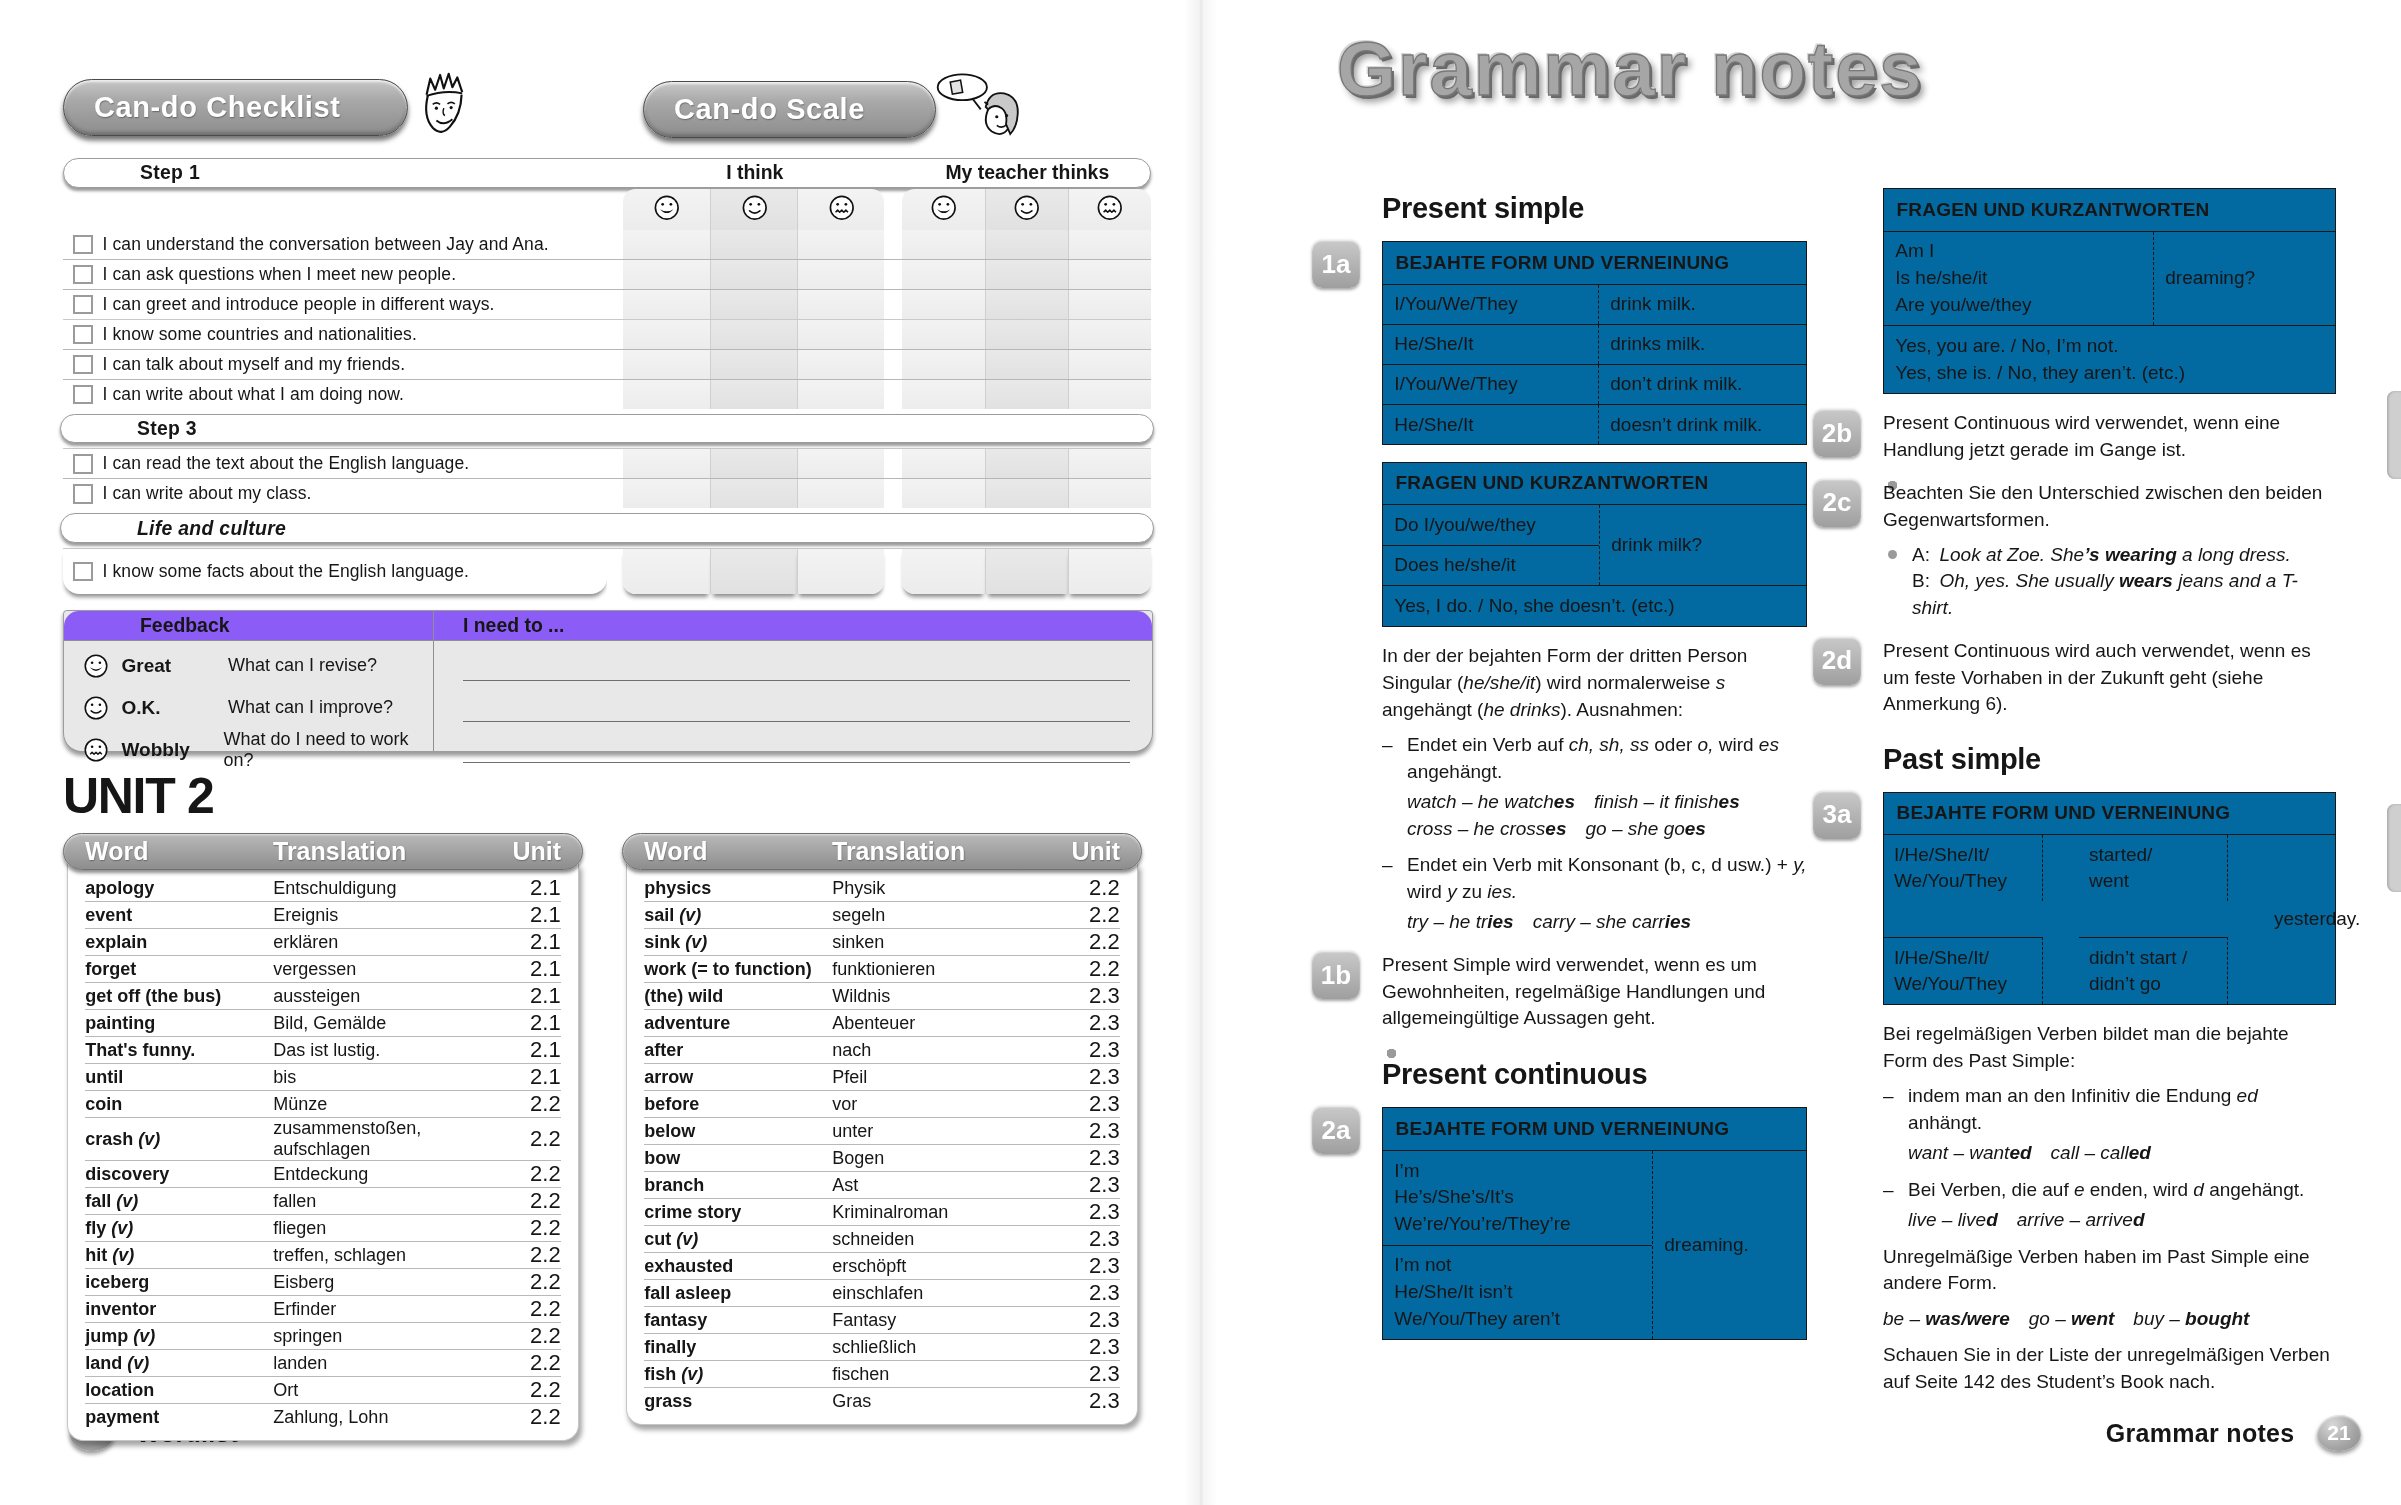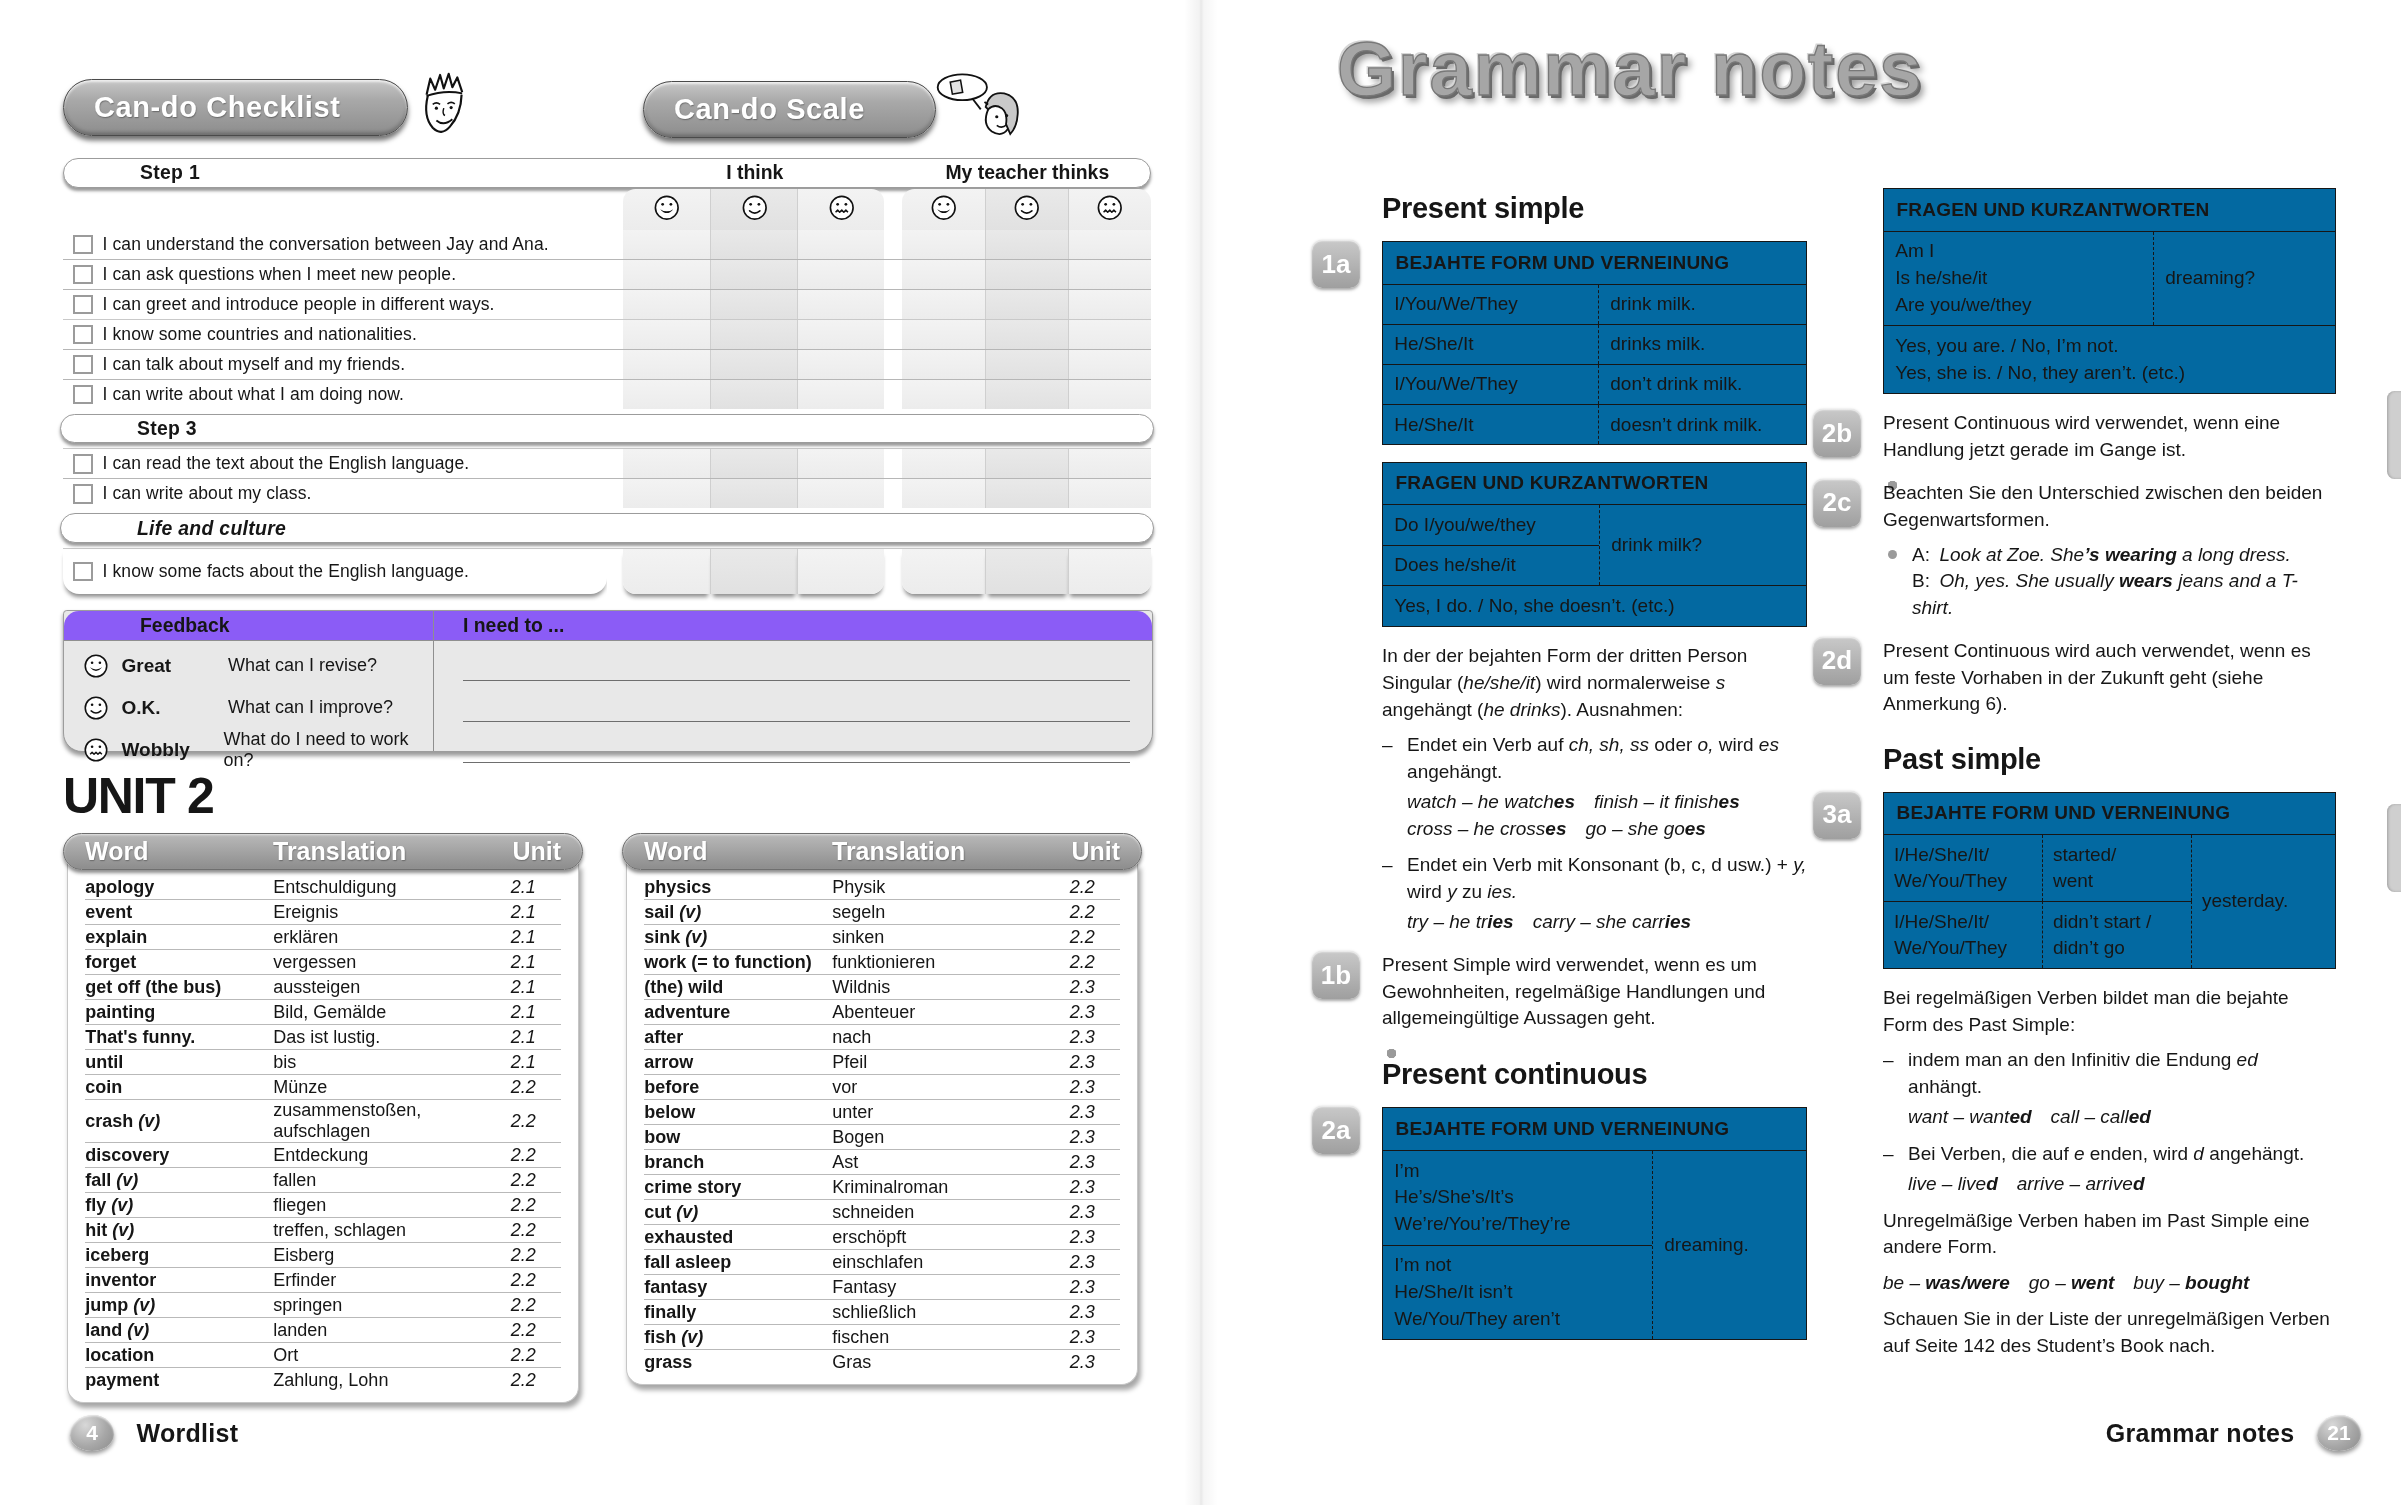--- a/index.html
+++ b/index.html
@@ -83,21 +83,21 @@
            display:grid;grid-template-columns:188px 1fr 56px;align-items:center;padding:0 21px;position:relative;z-index:2;}
   .wl-head span{color:#fff;font-size:25px;font-weight:bold;text-shadow:0.6px 1.3px 1.3px rgba(0,0,0,.3);}
   .wl-head .u{text-align:right;}
   .wl-body{background:#fff;border:1.6px solid #c6c6c6;border-top:none;border-radius:0 0 16.3px 16.3px;
            box-shadow:2.5px 4.4px 5px rgba(0,0,0,.35);margin:-6.3px 3.8px 0 3.8px;padding:11.3px 17.5px 10px 17.5px;position:relative;z-index:1;}
   .wl-row{display:grid;grid-template-columns:188px 1fr 50px;align-items:center;min-height:24px;border-bottom:1.3px solid #b9b9b9;}
   .wl-row:last-child{border-bottom:none;}
   .wl-w{font-size:18px;font-weight:bold;}
   .wl-w i{font-weight:bold;}
   .wl-t{font-size:18px;}
-  .wl-u{font-size:18px;font-style:italic;}
+  .wl-u{font-size:22px;text-align:right;}
 
   
   .ftr{position:absolute;top:1415px;display:flex;align-items:center;gap:22.5px;}
   .ftr-l{left:70px;}
   .ftr-r{right:41px;}
   .pebble{width:44px;height:36px;border-radius:52% 48% 50% 50% / 56% 54% 46% 44%;
           background:radial-gradient(circle at 35% 28%,#d8d8d8,#a7a7a7 55%,#8a8a8a 100%);
           box-shadow:0 3.1px 4.4px rgba(0,0,0,.4), inset 0 1.3px 1.9px rgba(255,255,255,.7);
           display:grid;place-items:center;color:#fff;font-size:21px;font-weight:bold;}
   .ftr-label{font-size:25px;font-weight:bold;letter-spacing:0.3px;}
@@ -118,21 +118,21 @@
   .gt1-row .p{padding:6.3px 11.3px;}
   .fr{display:grid;grid-template-columns:216px 1fr;}
   .fr .q1{padding:6.3px 11.3px;border-bottom:1.6px solid #161616;}
   .fr .q2{padding:6.3px 11.3px;}
   .fr .pred{grid-column:2;grid-row:1/span 2;border-left:1.3px dashed #161616;display:flex;align-items:center;padding:0 11.3px;}
   .gt-ans{border-top:1.9px solid #161616;padding:6.9px 11.3px;}
   .pcg{display:grid;grid-template-columns:269px 1fr;}
   .pcg .aff{padding:6.9px 11.3px;border-bottom:1.6px solid #161616;}
   .pcg .neg{padding:6.9px 11.3px;}
   .pcg .pred{grid-column:2;grid-row:1/span 2;border-left:1.3px dashed #161616;display:flex;align-items:center;padding:0 11.3px;}
-  .pag{display:grid;grid-template-columns:159px 149px 1fr;}
+  .pag{display:grid;grid-template-columns:159px 149px 1fr;gap:36px;}
   .pag div{padding:6.3px 10px;}
   .pag .s{border-right:1.3px dashed #161616;}
   .pag .v{border-right:1.3px dashed #161616;}
   .pag .adv{grid-column:3;grid-row:1/span 2;display:flex;align-items:center;}
   .pag .r2{border-top:1.6px solid #161616;}
   .para{margin:0 0 8.8px 0;}
   .mt{margin-top:16.3px;}
   .rel{position:relative;}
   .tag{position:absolute;left:-70px;top:-1.3px;width:48px;height:48px;border-radius:10px;
        background:linear-gradient(180deg,#c9c9c9,#9f9f9f);box-shadow:0 1.9px 3.1px rgba(0,0,0,.35), inset 0 1.3px 1.3px rgba(255,255,255,.7);

